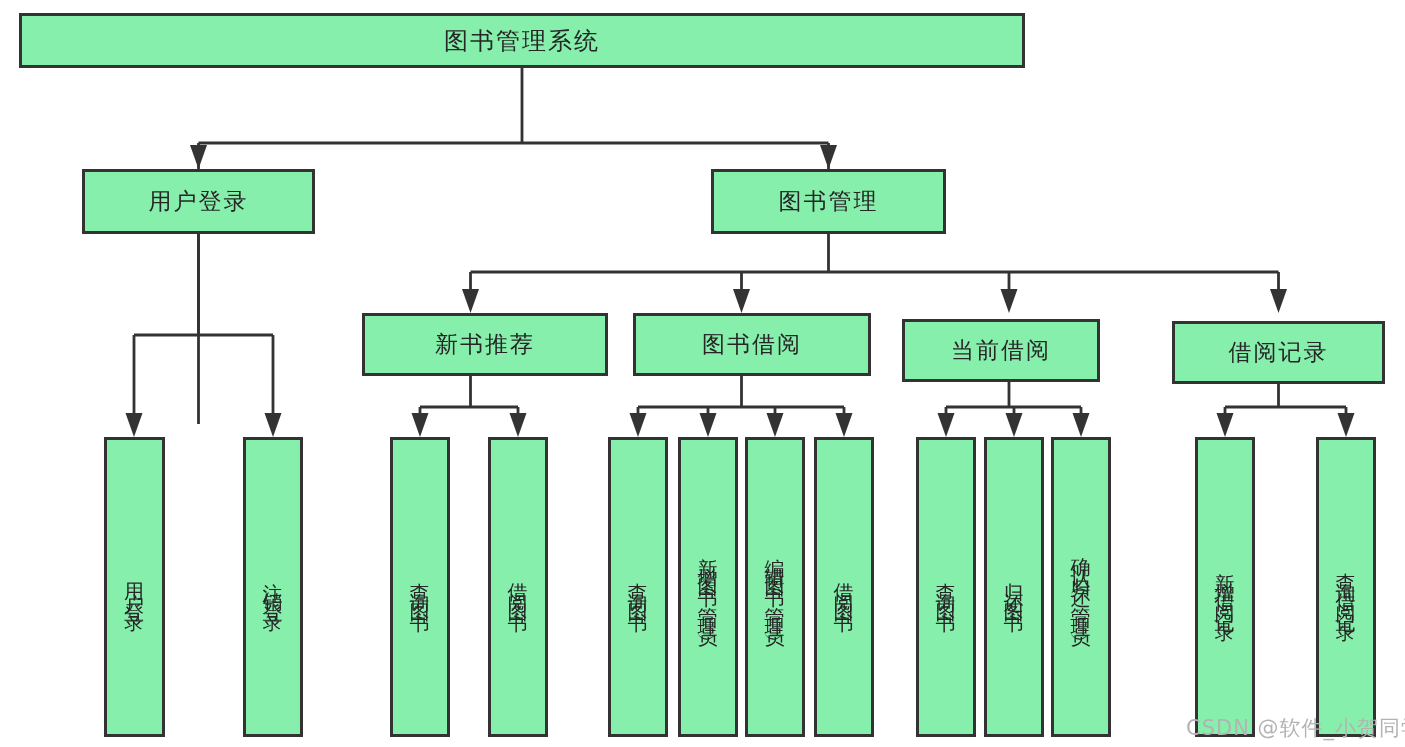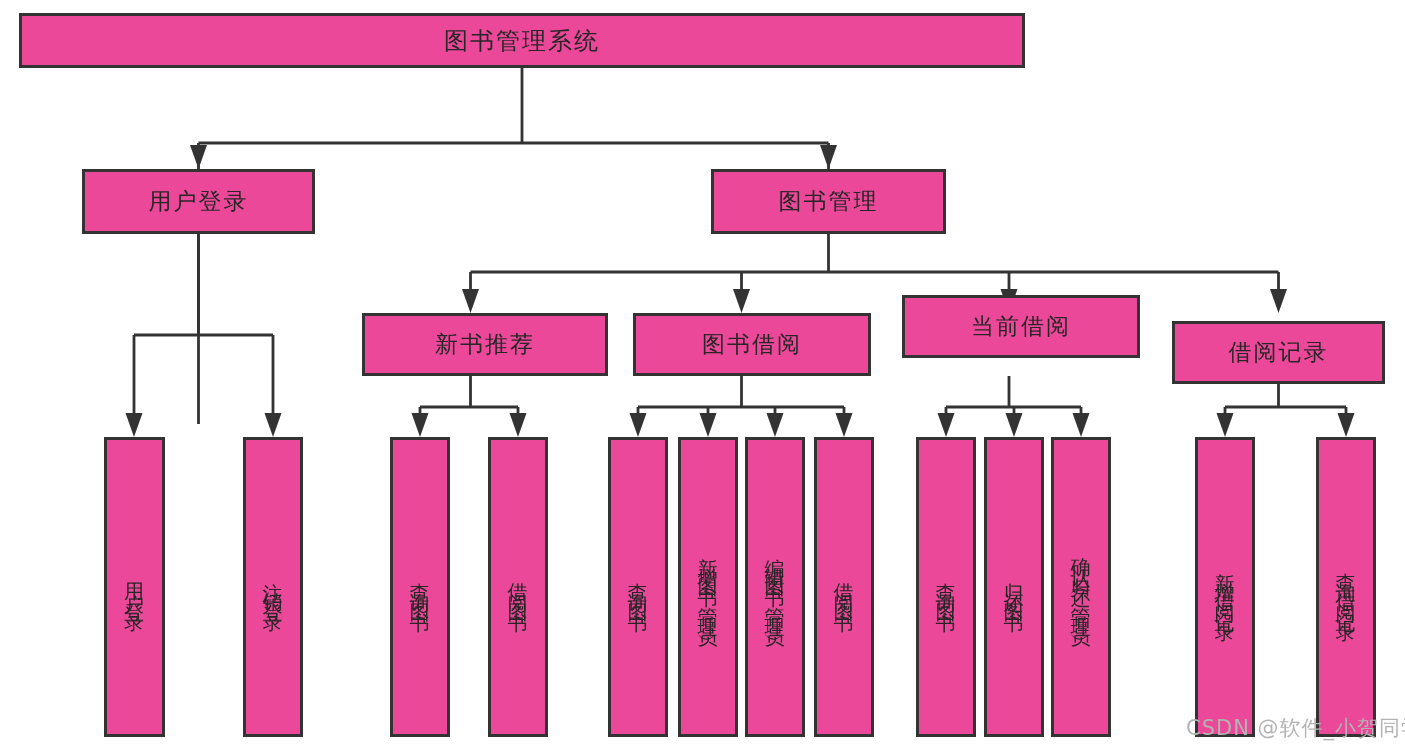--- a/index.html
+++ b/index.html
@@ -17,21 +17,21 @@
   }
   .connectors {
     position: absolute;
     left: 0;
     top: 0;
     z-index: 1;
   }
   .box {
     position: absolute;
     box-sizing: border-box;
-    background: #ec4899;
+    background: #86efac;
     border: 3px solid #333333;
     color: #262626;
     display: flex;
     align-items: center;
     justify-content: center;
     z-index: 2;
   }
   .hbox {
     font-size: 23px;
     letter-spacing: 2px;
@@ -106,21 +106,21 @@
   <div class="box hbox" style="left:711px; top:169px; width:235px; height:65px;">
     <span>图书管理</span>
   </div>
 
   <div class="box hbox" style="left:362px; top:313px; width:246px; height:63px;font-family:Liberation Mono, monospace;">
     <span>新书推荐</span>
   </div>
   <div class="box hbox" style="left:633px; top:313px; width:238px; height:63px;">
     <span>图书借阅</span>
   </div>
-  <div class="box hbox" style="left:902px; top:295px; width:238px; height:63px;">
+  <div class="box hbox" style="left:902px; top:319px; width:198px; height:63px;">
     <span>当前借阅</span>
   </div>
   <div class="box hbox" style="left:1172px; top:313px; width:213px; height:63px;margin-top:8px;">
     <span>借阅记录</span>
   </div>
 
   <div class="box vbox" style="left:104px; top:437px; width:61px; height:300px;">
     <span>用户登录</span>
   </div>
   <div class="box vbox" style="left:243px; top:437px; width:60px; height:300px;">

